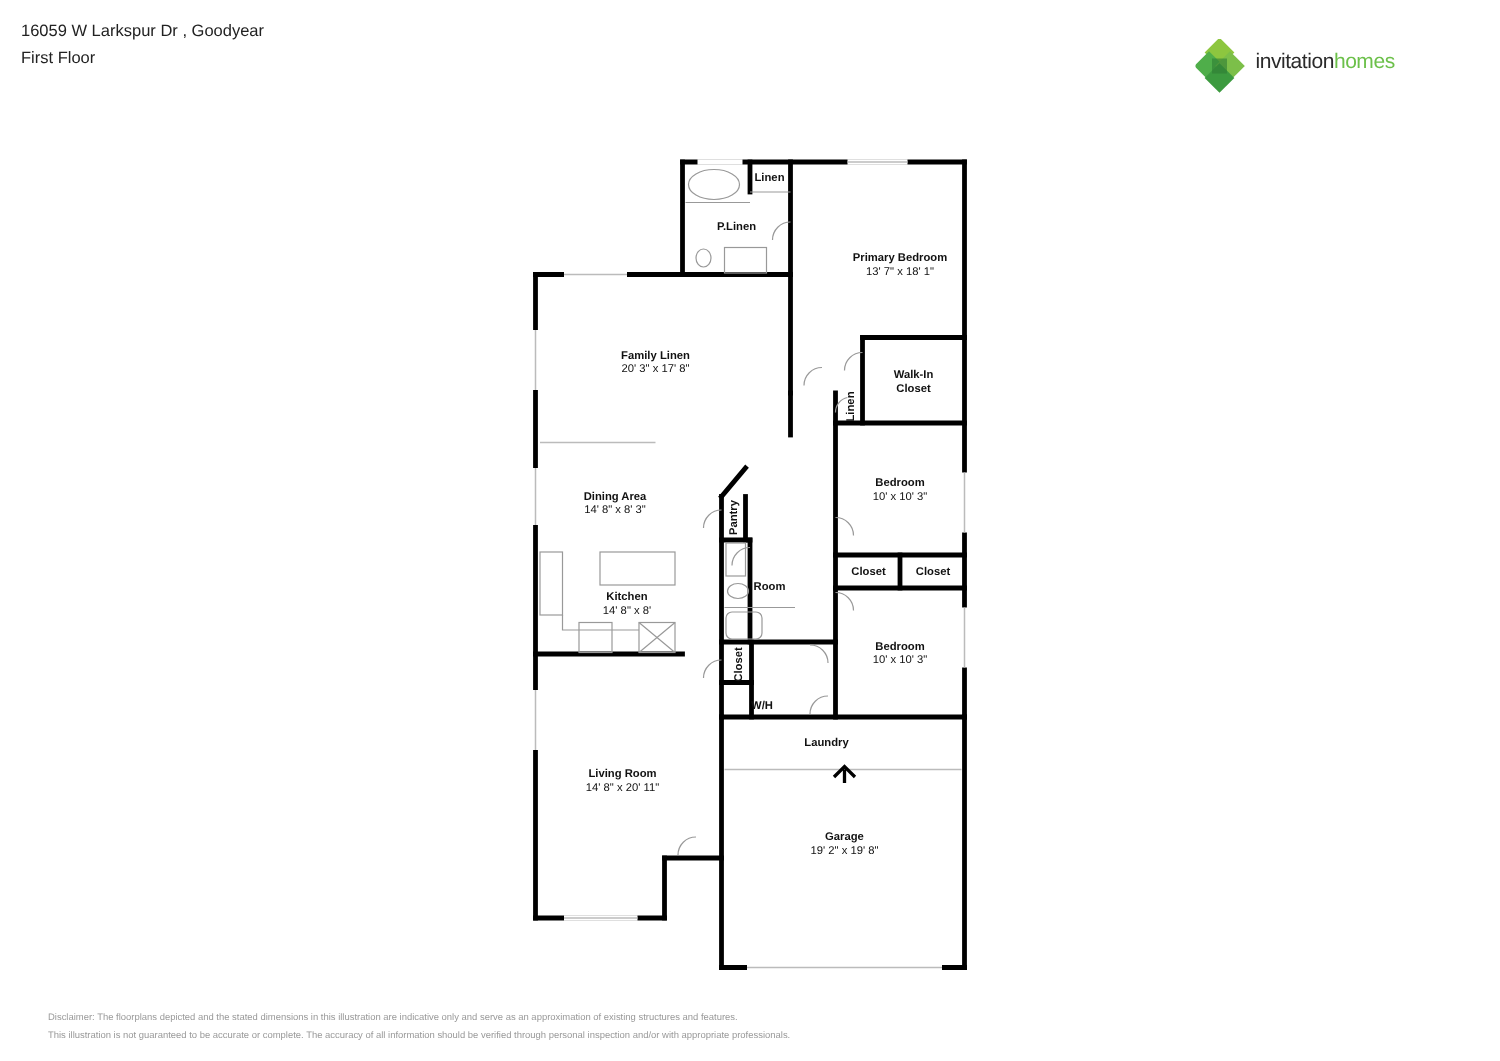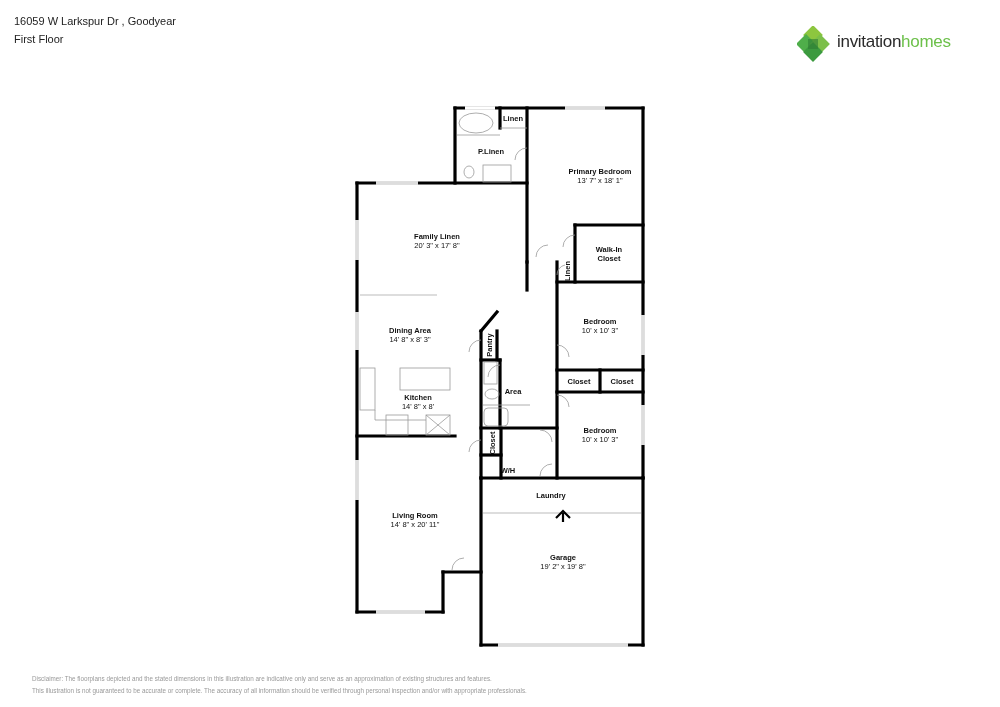--- a/index.html
+++ b/index.html
@@ -1,19 +1,19 @@
 <!DOCTYPE html>
 <html><head>
 <meta charset="utf-8">
 <style>
   html,body{margin:0;padding:0;background:#fff;}
   body{width:1000px;height:707px;position:relative;overflow:hidden;font-family:"Liberation Sans",sans-serif;color:#111;}
   .hdr{position:absolute;left:14px;font-size:11px;color:#222;}
   .logo{position:absolute;left:797px;top:26px;width:185px;height:36px;}
-  .logo-text{position:absolute;left:40px;top:6px;font-size:17px;letter-spacing:-0.3px;white-space:nowrap;}
+  .logo-text{position:absolute;left:40px;top:6px;font-size:14px;letter-spacing:-0.3px;white-space:nowrap;}
   .logo-a{color:#2a2a2a;}
   .logo-b{color:#6cc04a;}
   svg.plan{position:absolute;left:0;top:0;}
   .lbl{position:absolute;text-align:center;font-size:7.5px;line-height:9px;transform:translate(-50%,-50%);white-space:nowrap;}
   .lbl .n{font-weight:bold;display:block;}
   .lbl .d{display:block;}
   .vert{transform:translate(-50%,-50%) rotate(-90deg);}
   .disc{position:absolute;left:32px;font-size:6.3px;color:#999;white-space:nowrap;}
 </style>
 </head>
@@ -163,21 +163,21 @@
     <span class="d">14' 8" x 8' 3"</span>
   </div>
 <div class="lbl vert" style="left:489px;top:345px;">
     <span class="n">Pantry</span>
   </div>
 <div class="lbl" style="left:418px;top:402px;">
     <span class="n">Kitchen</span>
     <span class="d">14' 8" x 8'</span>
   </div>
 <div class="lbl" style="left:513px;top:391px;">
-    <span class="n">Area</span>
+    <span class="n">Room</span>
   </div>
 <div class="lbl" style="left:600px;top:326px;">
     <span class="n">Bedroom</span>
     <span class="d">10' x 10' 3"</span>
   </div>
 <div class="lbl" style="left:579px;top:381px;">
     <span class="n">Closet</span>
   </div>
 <div class="lbl" style="left:622px;top:381px;">
     <span class="n">Closet</span>

